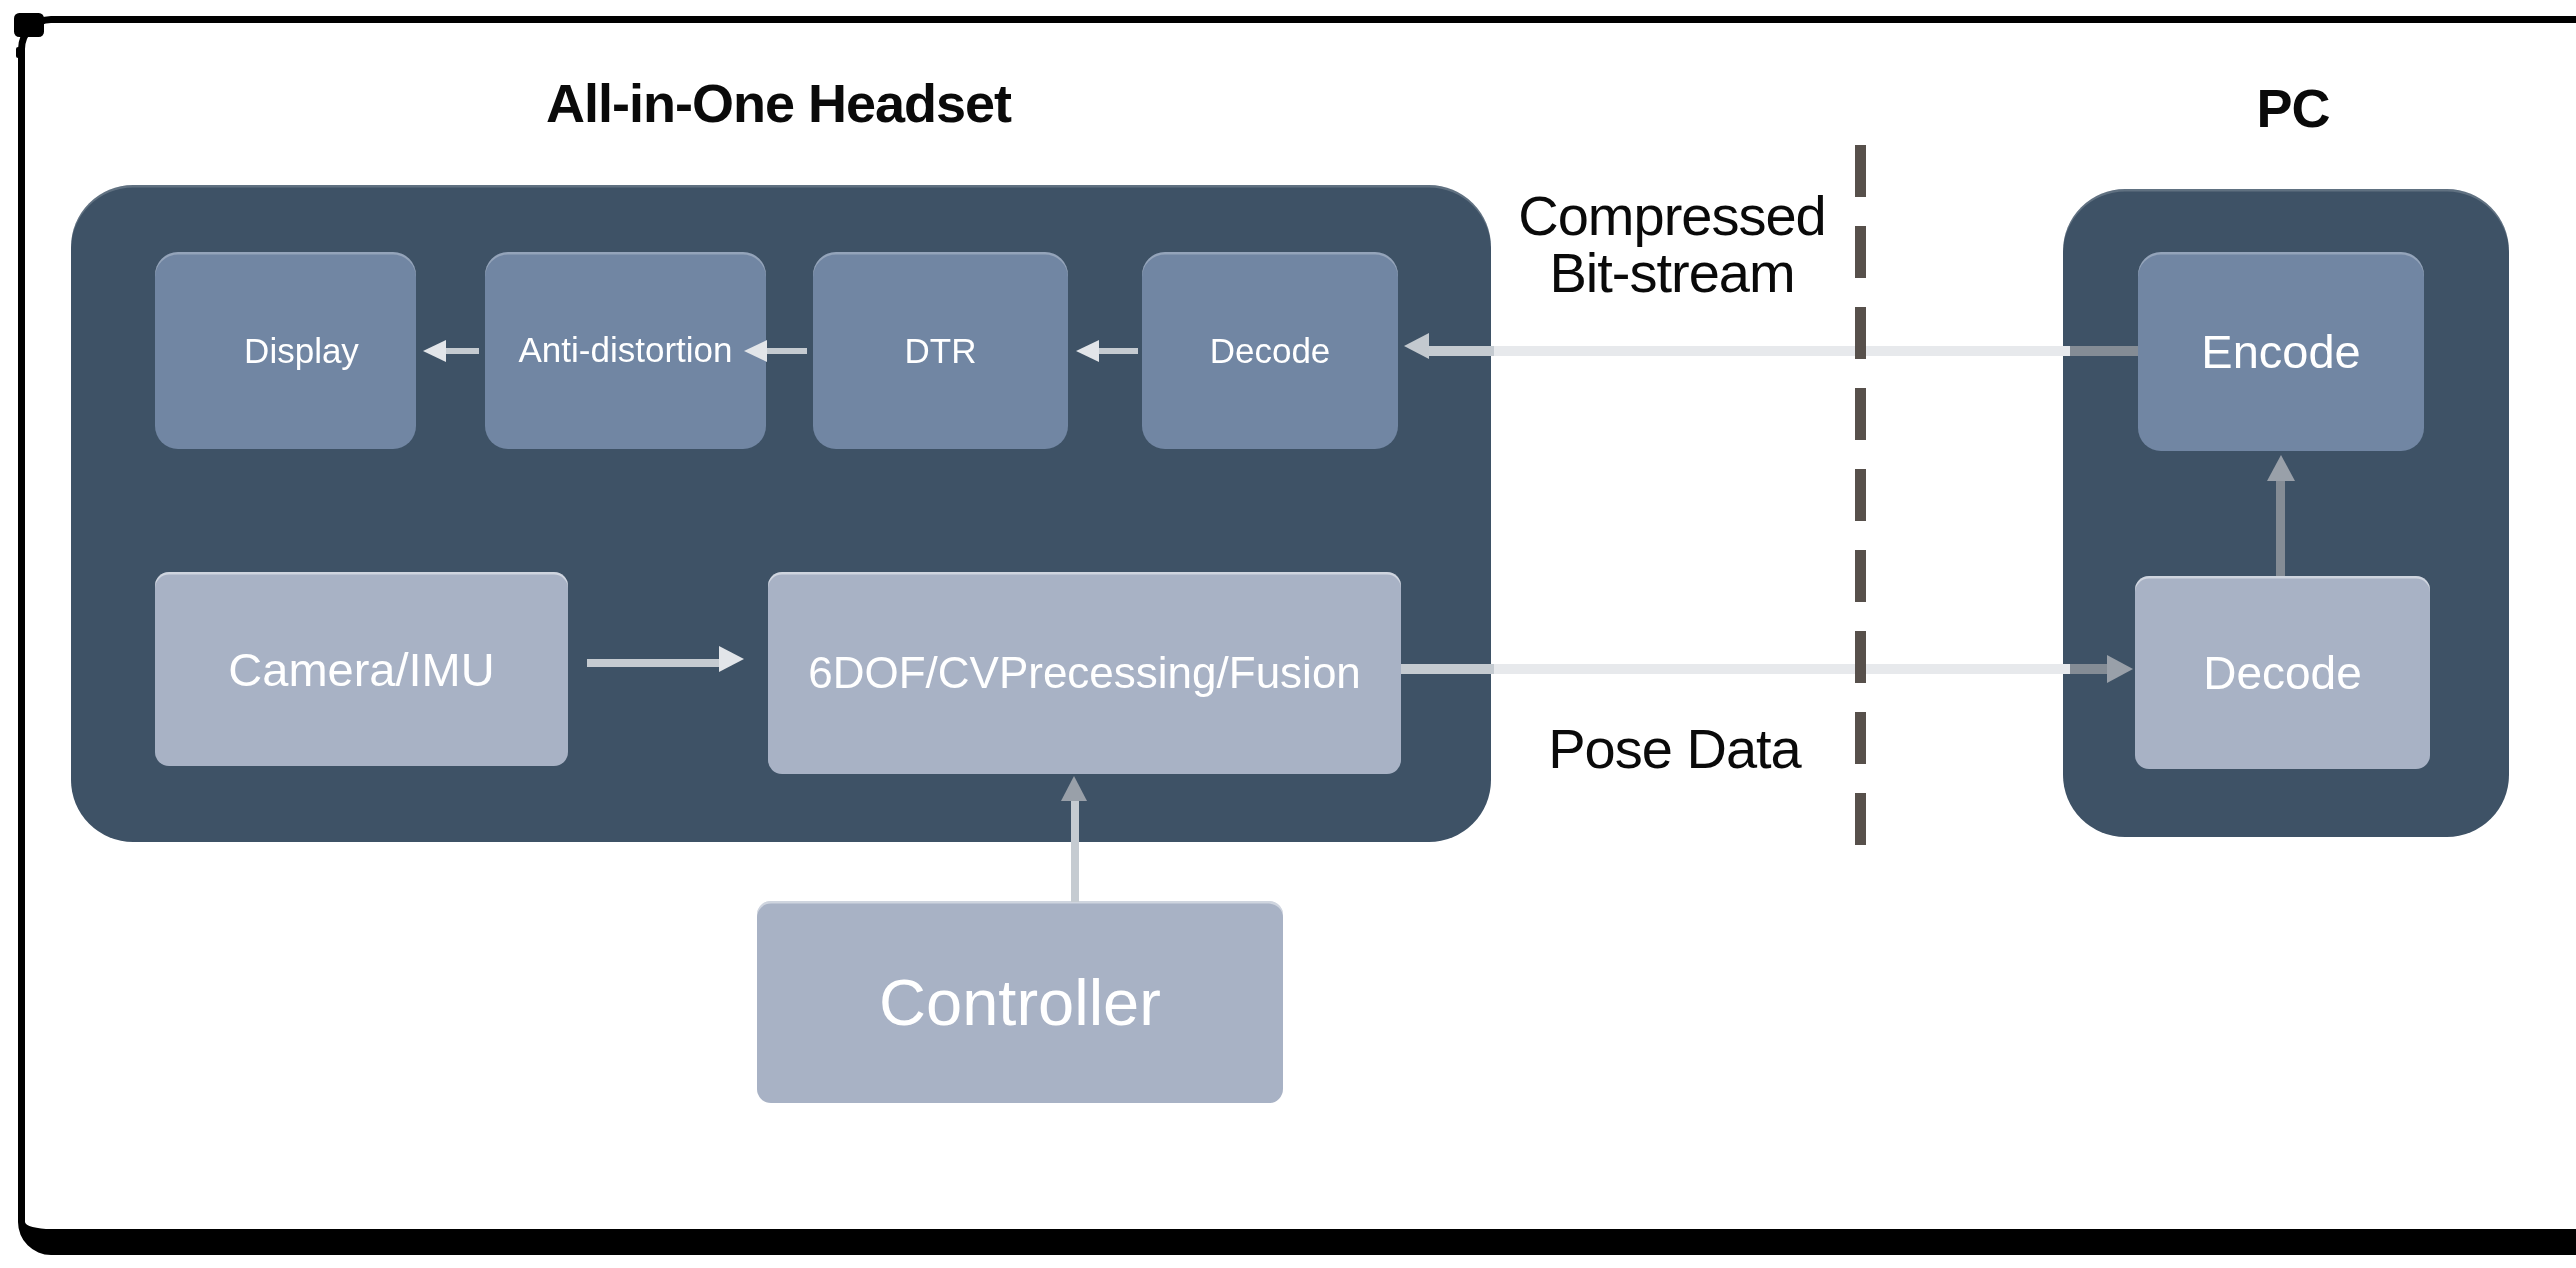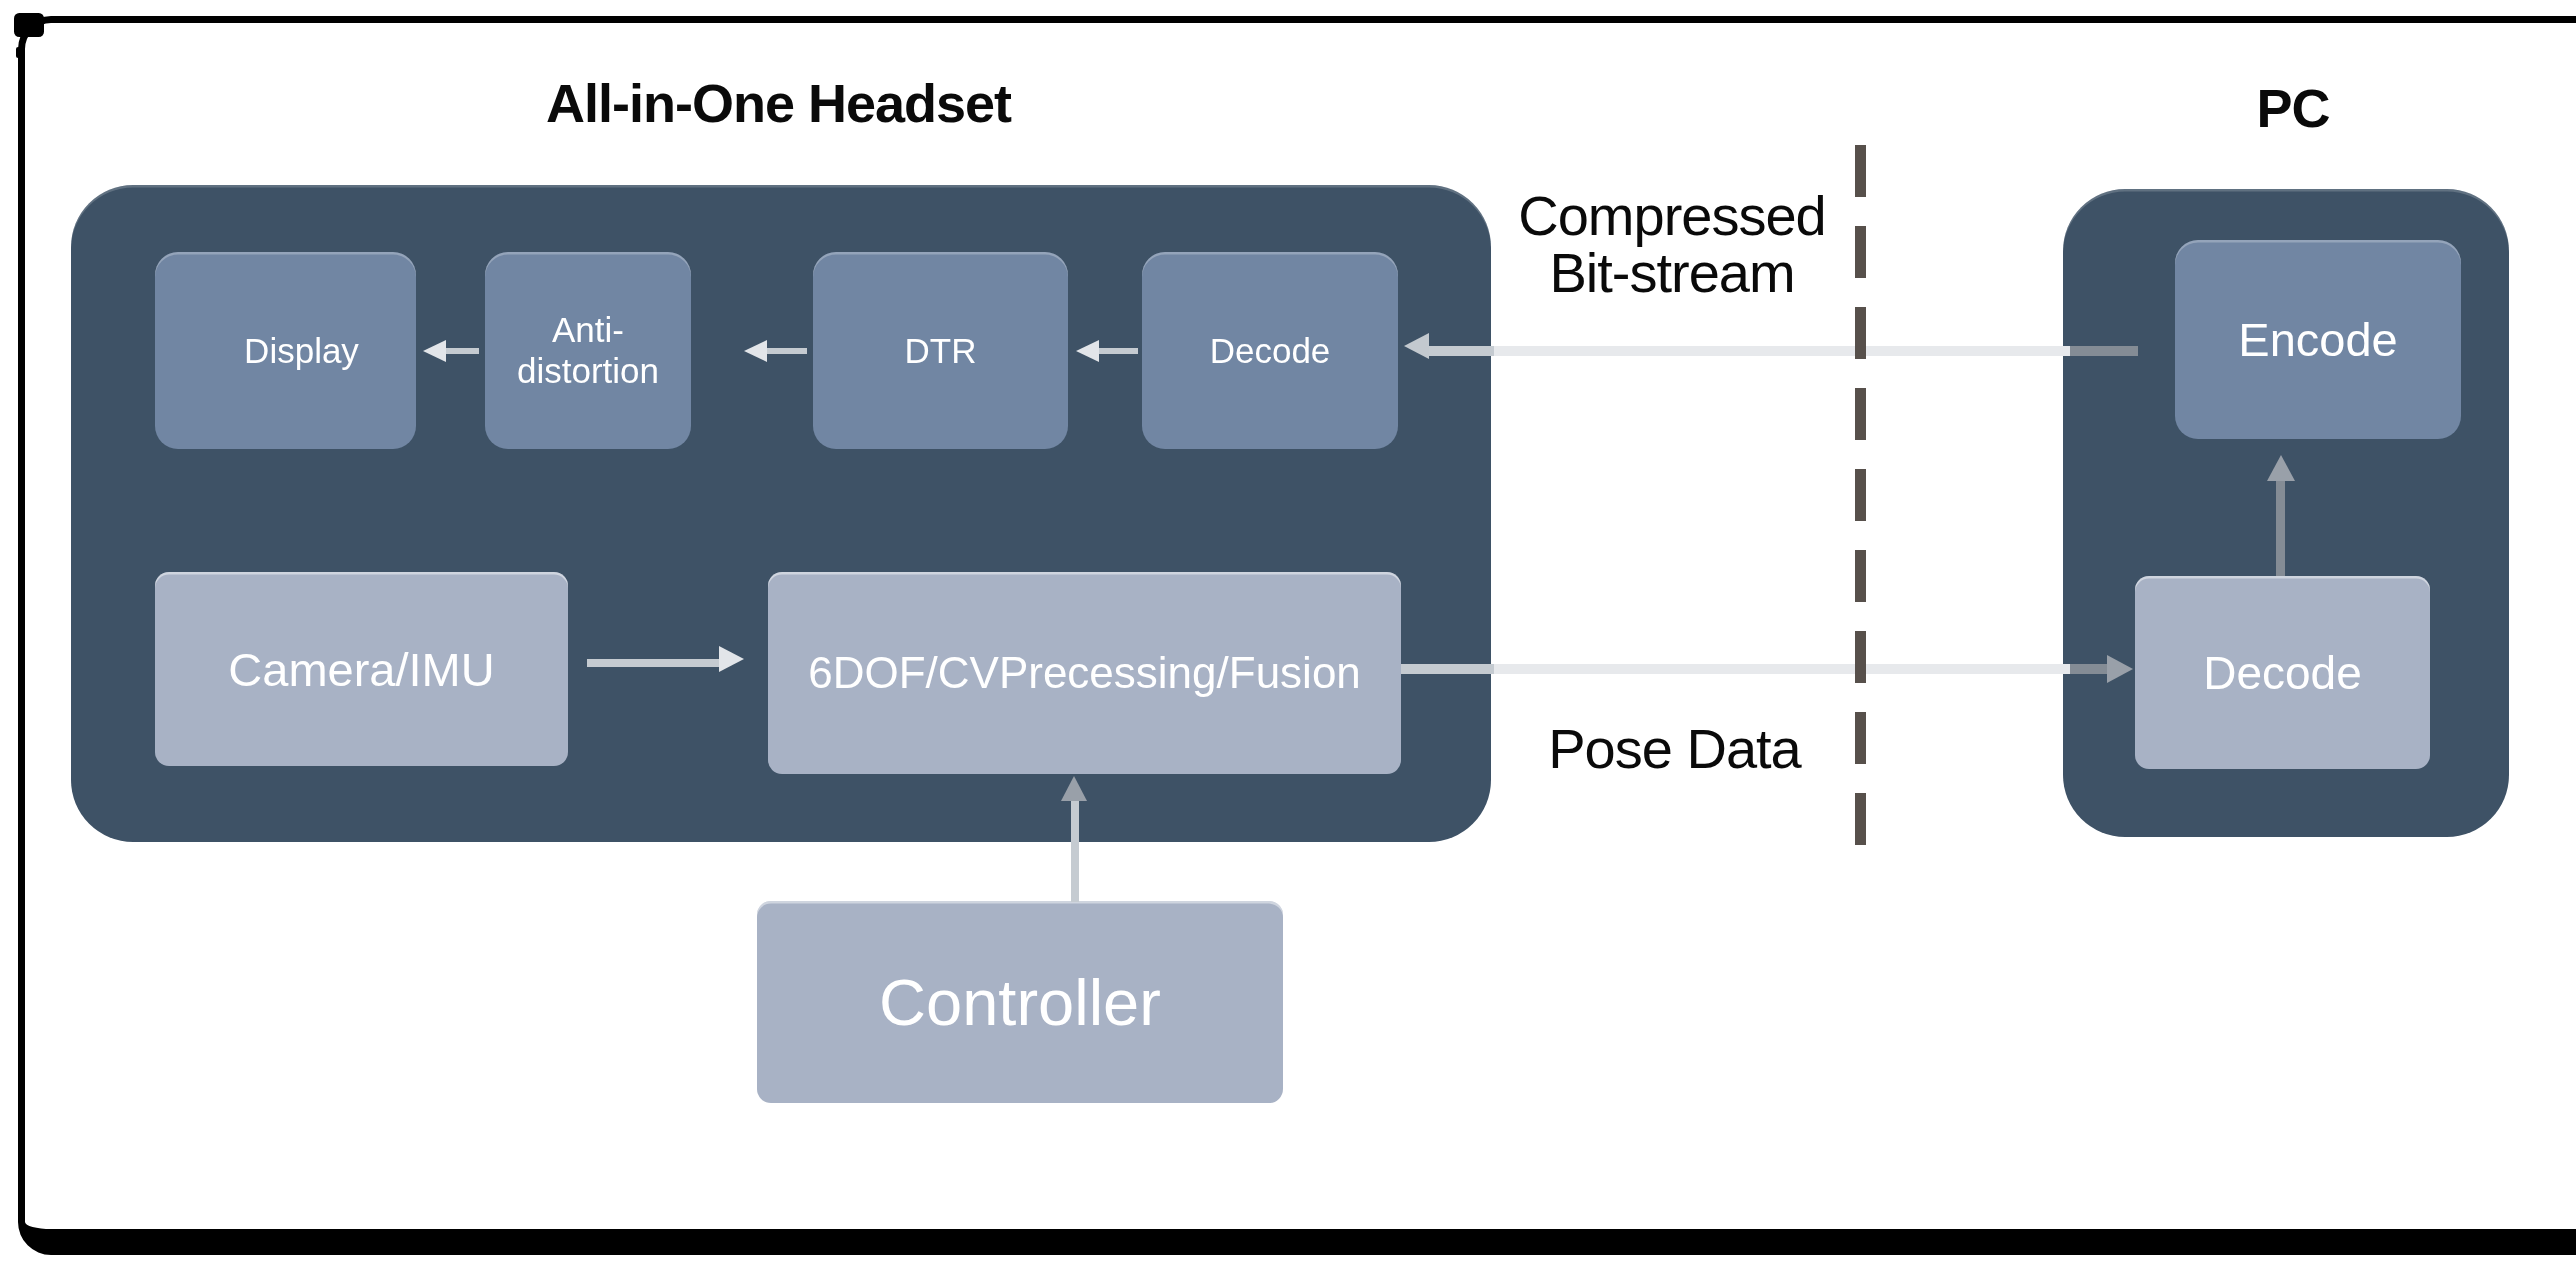--- a/index.html
+++ b/index.html
@@ -29,24 +29,24 @@
   .pc-container{left:2063px;top:189px;width:446px;height:648px;}
 
   
   .box{position:absolute;display:flex;align-items:center;justify-content:center;
        color:var(--box_text);text-align:center;box-sizing:border-box;}
   .box-med{background:var(--box_medium);border-radius:23px;
        box-shadow:inset 0 2.6px 0 rgba(255,255,255,0.25);}
   .box-light{background:var(--box_light);border-radius:14px;
        box-shadow:inset 0 2.6px 0 rgba(255,255,255,0.45);}
   .b-display{left:155px;top:252px;width:261px;height:197px;font-size:35px;padding-left:32px;}
-  .b-anti{left:485px;top:252px;width:206px;height:197px;font-size:35px;padding:0 14.4px;line-height:1.15;}
+  .b-anti{left:485px;top:252px;width:281px;height:197px;font-size:35px;padding:0 14.4px;line-height:1.15;}
   .b-dtr{left:813px;top:252px;width:255px;height:197px;font-size:35px;}
   .b-decode{left:1142px;top:252px;width:256px;height:197px;font-size:35px;}
-  .b-encode{left:2138px;top:240px;width:286px;height:199px;font-size:47px;margin-left:37px;}
+  .b-encode{left:2138px;top:252px;width:286px;height:199px;font-size:47px;}
   .b-camera{left:155px;top:572px;width:413px;height:194px;font-size:47px;}
   .b-fusion{left:768px;top:572px;width:633px;height:202px;font-size:44px;
             flex-direction:row;line-height:1.18;}
   .b-controller{left:757px;top:901px;width:526px;height:202px;font-size:65px;}
   .b-render{left:2135px;top:576px;width:295px;height:193px;font-size:46px;}
 
   
   .flow-label{position:absolute;color:var(--label_text);font-weight:normal;
         font-size:56px;letter-spacing:-1px;text-align:center;line-height:1.02;}
   .l-compressed{left:1489px;top:187px;width:366px;}

